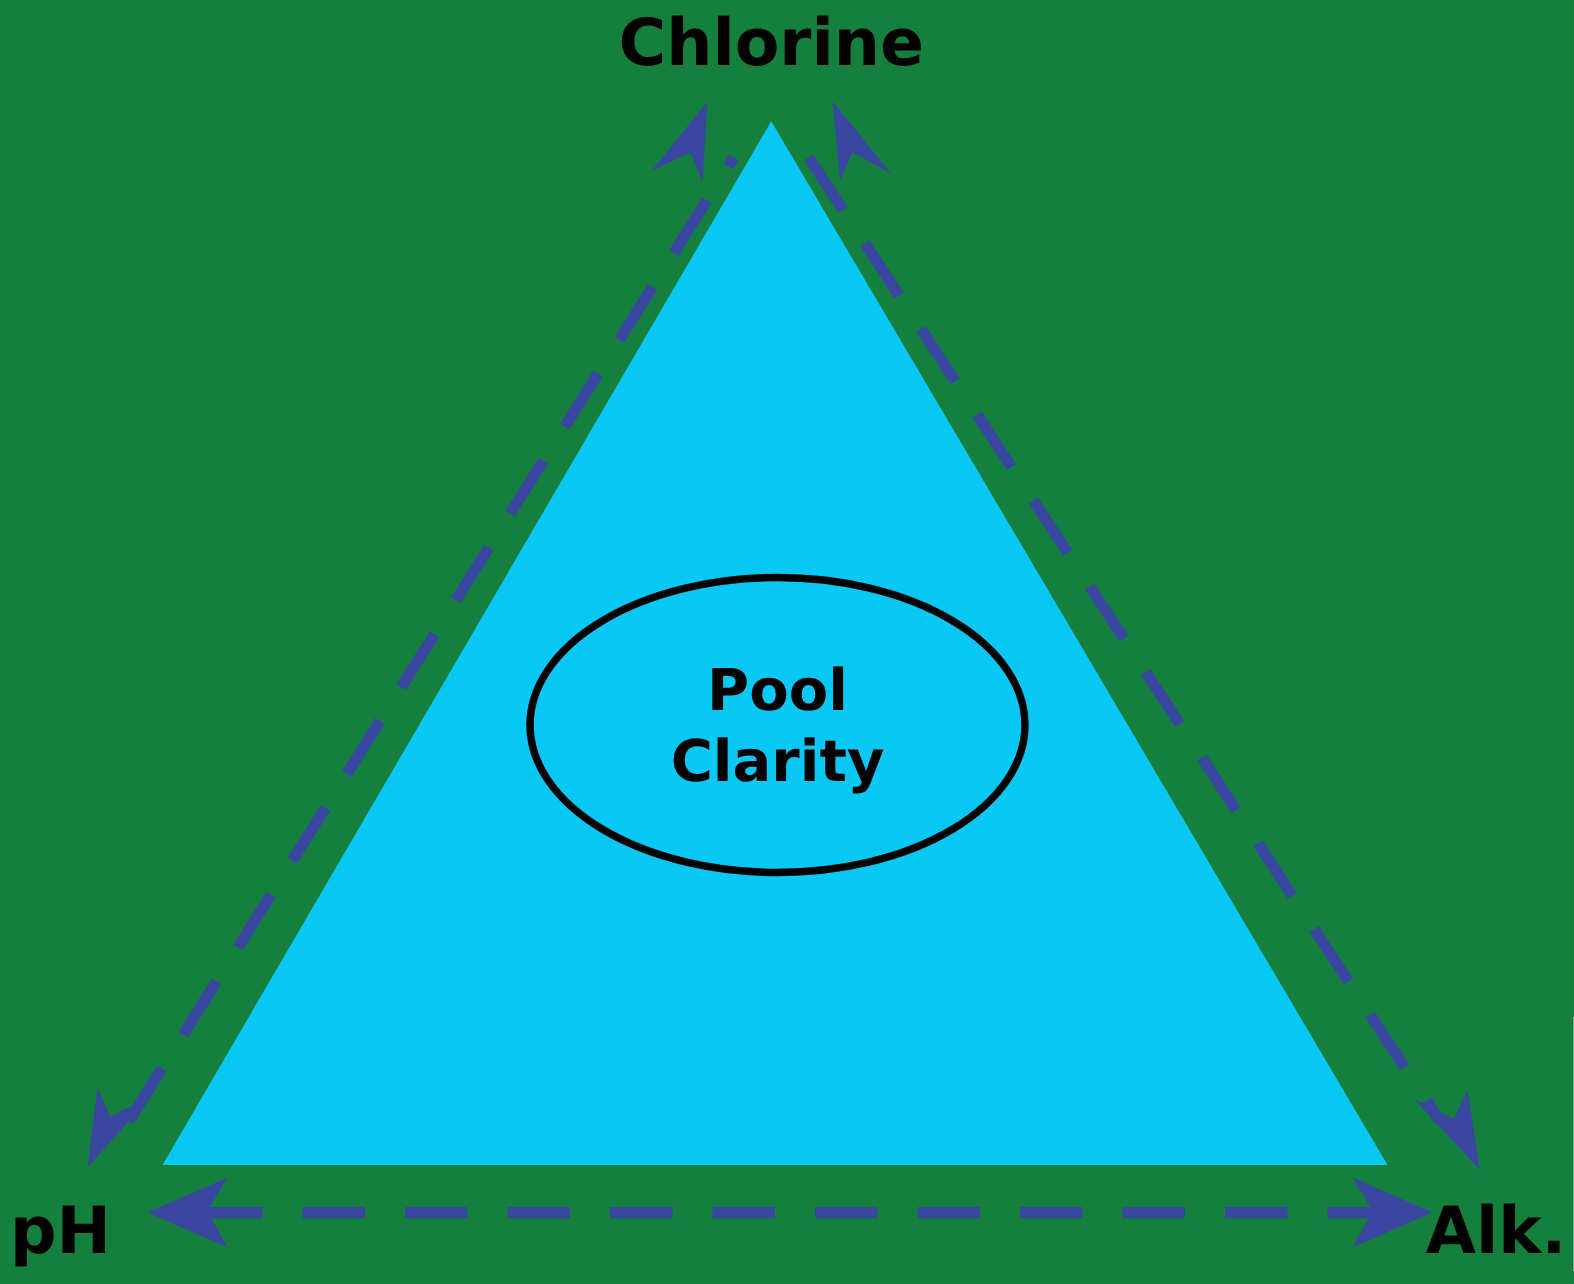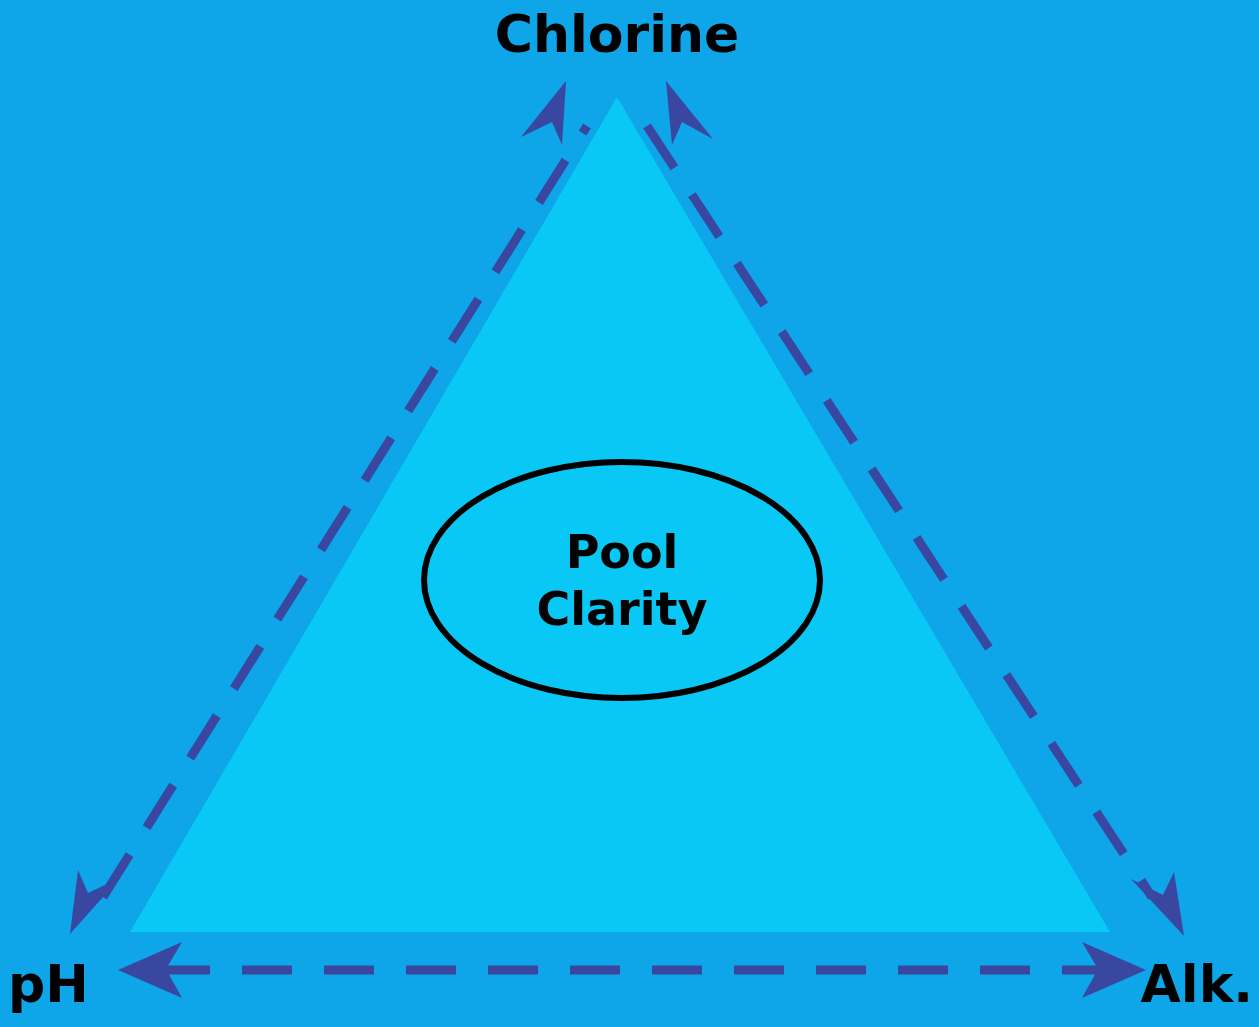--- a/index.html
+++ b/index.html
@@ -32,21 +32,21 @@
   }
   .center-label {
     font-family: "DejaVu Sans", sans-serif;
     font-weight: bold;
     fill: #000000;
   }
 </style>
 </head>
 <body>
 
-<div id="diagram-root" style="background: #0ea5e9;">
+<div id="diagram-root" style="background: #15803d;">
 
   <svg id="diagram-svg" viewBox="0 0 1259 1027" xmlns="http://www.w3.org/2000/svg">
 
     
     <polygon id="triangle-shape" points="617,97 1110,932 130,932" fill="#0ac8f5"></polygon>
 
     
       Chlorine --&gt;
     <g>
       <line id="edge-left-line" x1="103" y1="897" x2="587" y2="126" stroke="#3a47a0" stroke-width="9" stroke-dasharray="50 32" fill="none"></line>

